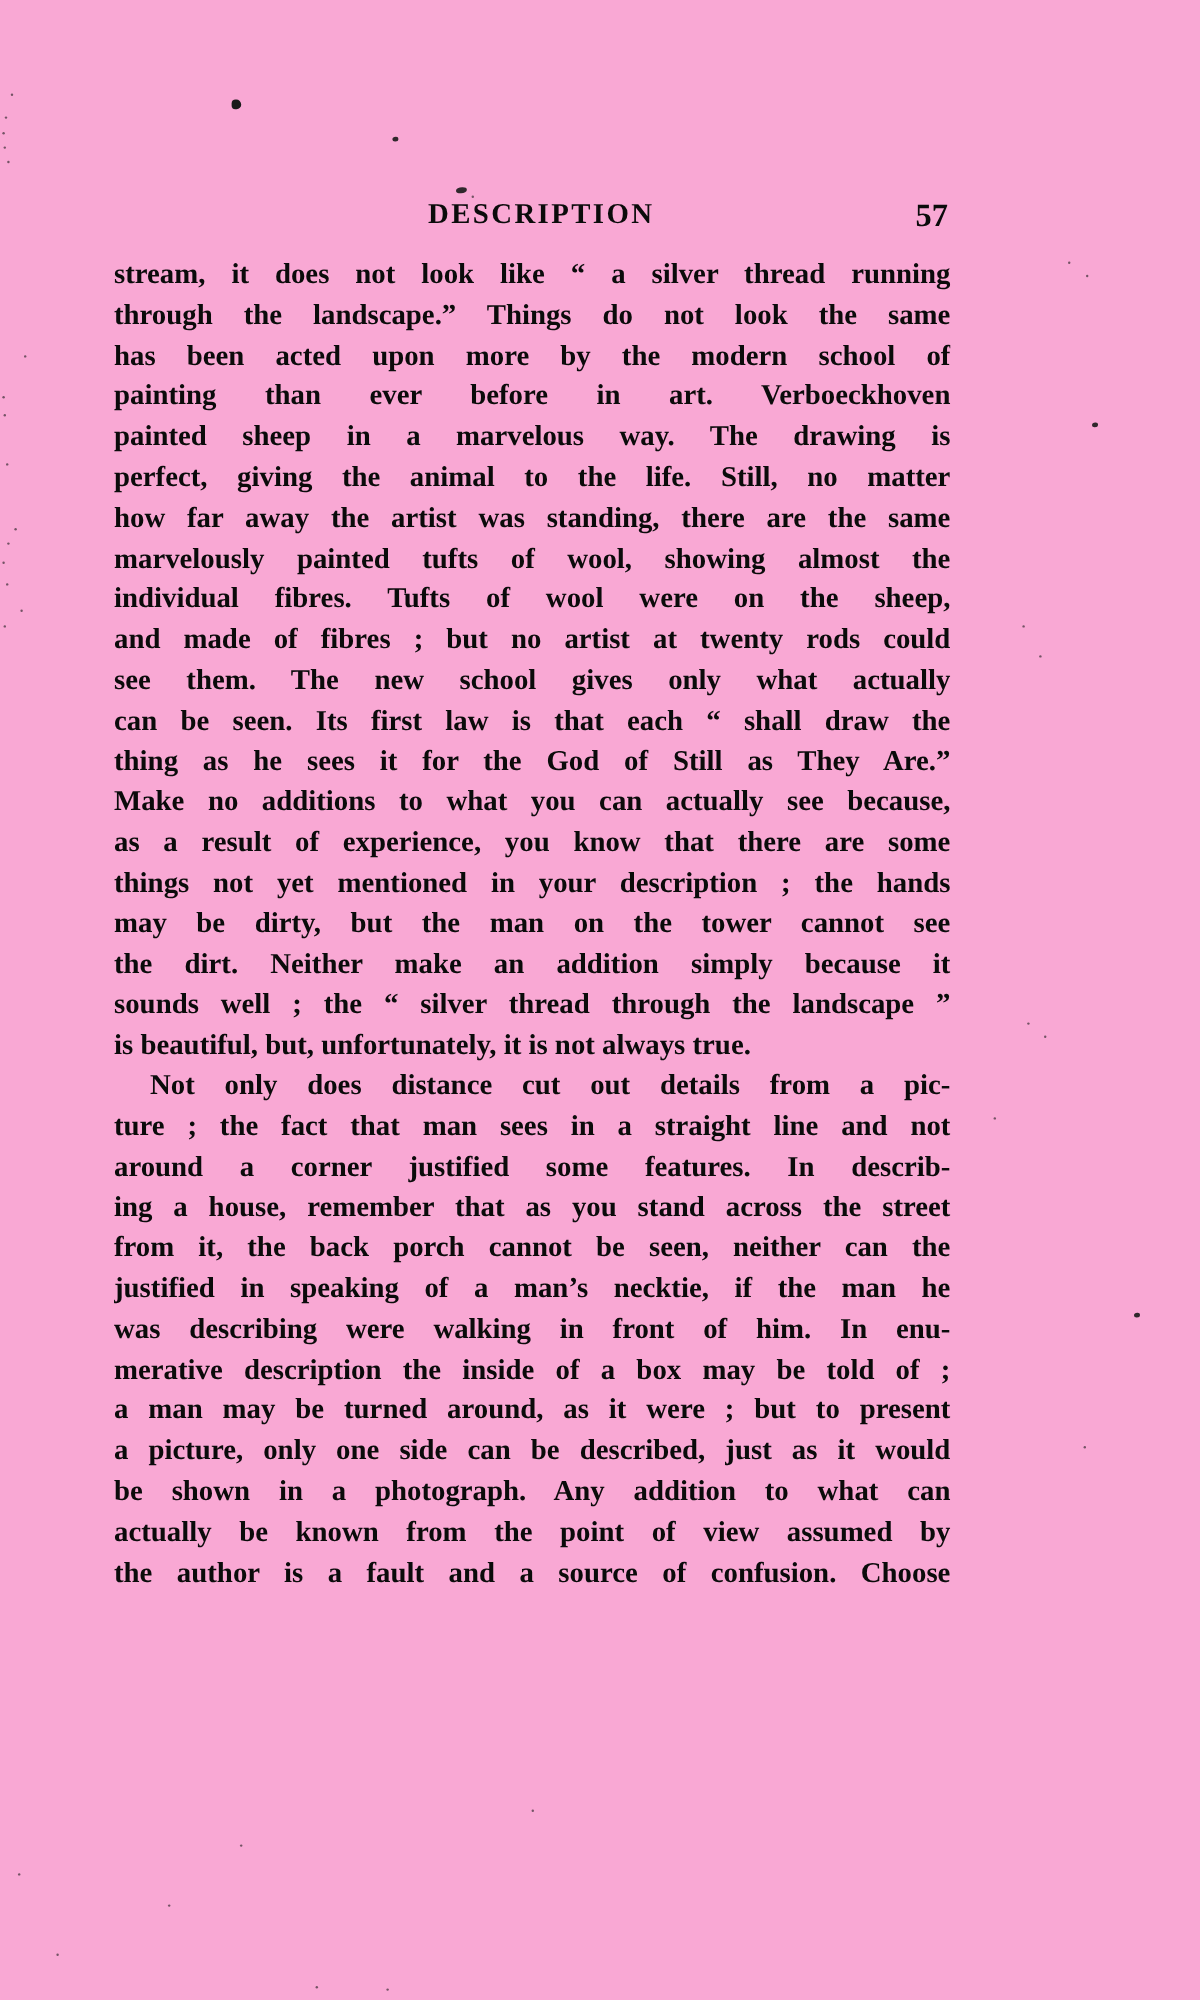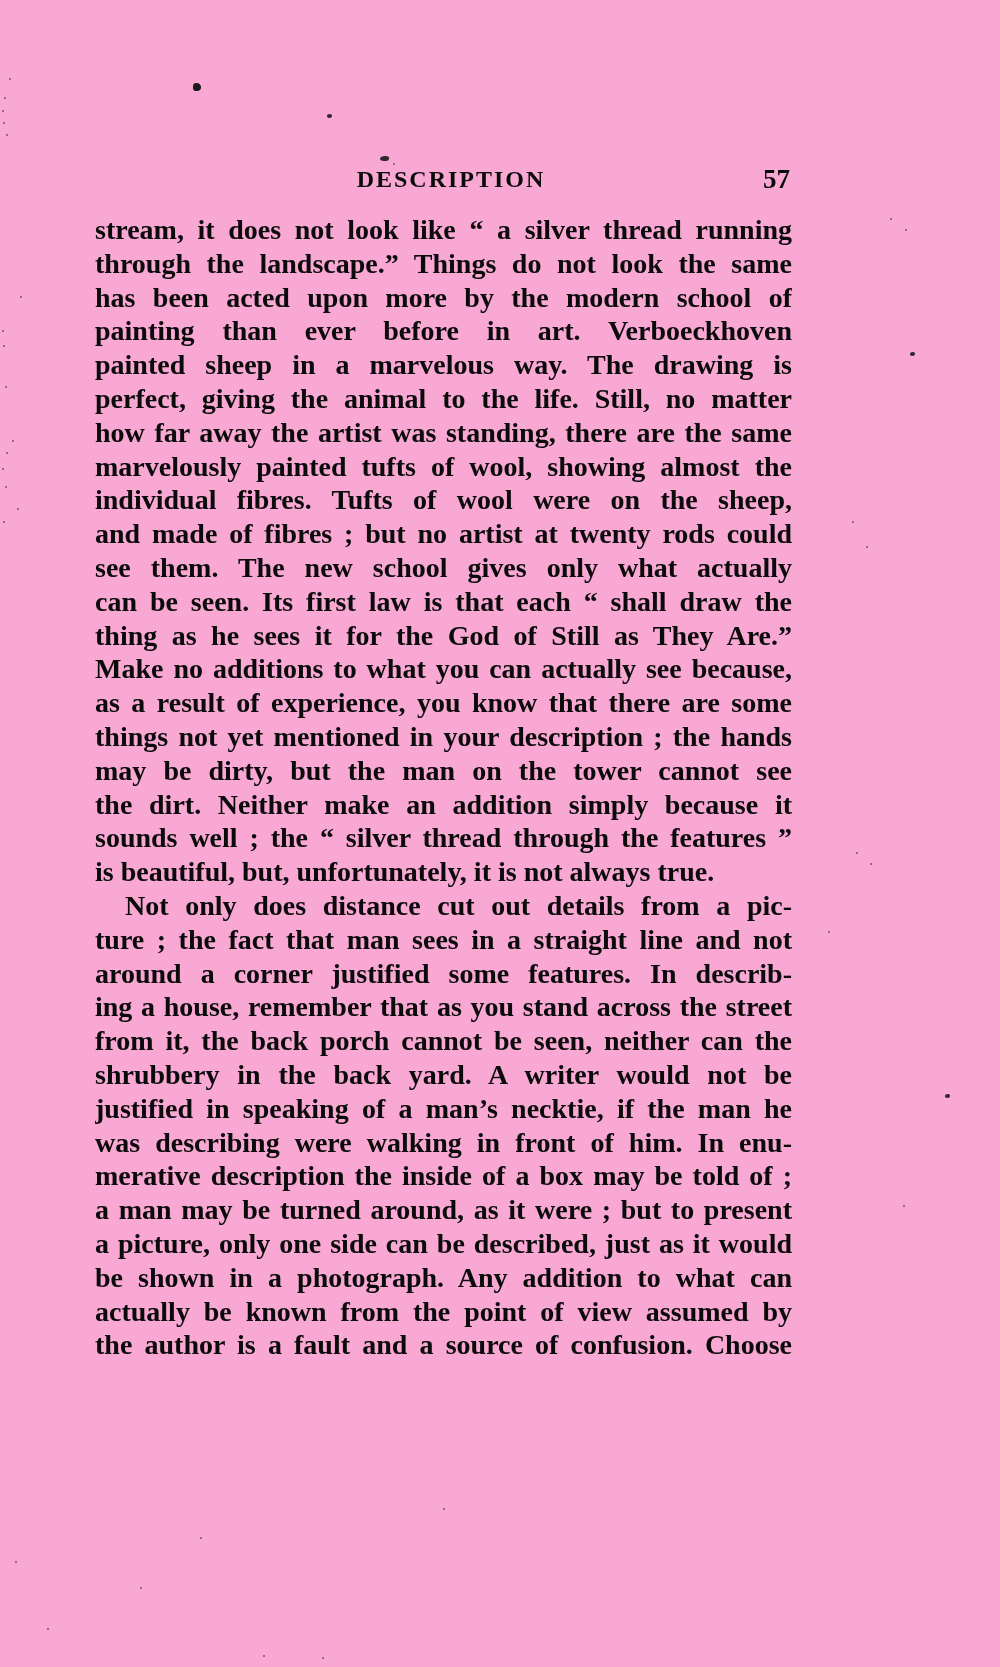--- a/index.html
+++ b/index.html
@@ -44,21 +44,21 @@
   }
   .body-text {
     position: absolute;
     top: 213px;
     left: 95px;
     width: 697px;
   }
   .line {
     height: 33.8px;
     line-height: 33.8px;
-    font-size: 28px;
+    font-size: 24px;
     font-weight: bold;
     white-space: normal;
     text-align: justify;
     text-align-last: justify;
     overflow: hidden;
   }
   .line.natural {
     text-align: left;
     text-align-last: left;
   }
@@ -114,29 +114,28 @@
     <div class="line">individual fibres. Tufts of wool were on the sheep,</div>
     <div class="line">and made of fibres ; but no artist at twenty rods could</div>
     <div class="line">see them. The new school gives only what actually</div>
     <div class="line">can be seen. Its first law is that each “ shall draw the</div>
     <div class="line">thing as he sees it for the God of Still as They Are.”</div>
     <div class="line">Make no additions to what you can actually see because,</div>
     <div class="line">as a result of experience, you know that there are some</div>
     <div class="line">things not yet mentioned in your description ; the hands</div>
     <div class="line">may be dirty, but the man on the tower cannot see</div>
     <div class="line">the dirt. Neither make an addition simply because it</div>
-    <div class="line">sounds well ; the “ silver thread through the features ”</div>
+    <div class="line">sounds well ; the “ silver thread through the landscape ”</div>
     <div class="line natural">is beautiful, but, unfortunately, it is not always true.</div>
 
     <div class="line indent">Not only does distance cut out details from a pic-</div>
     <div class="line">ture ; the fact that man sees in a straight line and not</div>
     <div class="line">around a corner justified some features. In describ-</div>
     <div class="line">ing a house, remember that as you stand across the street</div>
     <div class="line">from it, the back porch cannot be seen, neither can the</div>
-    <div class="line">shrubbery in the back yard. A writer would not be</div>
     <div class="line">justified in speaking of a man’s necktie, if the man he</div>
     <div class="line">was describing were walking in front of him. In enu-</div>
     <div class="line">merative description the inside of a box may be told of ;</div>
     <div class="line">a man may be turned around, as it were ; but to present</div>
     <div class="line">a picture, only one side can be described, just as it would</div>
     <div class="line">be shown in a photograph. Any addition to what can</div>
     <div class="line">actually be known from the point of view assumed by</div>
     <div class="line">the author is a fault and a source of confusion. Choose</div>
   </div>
 

